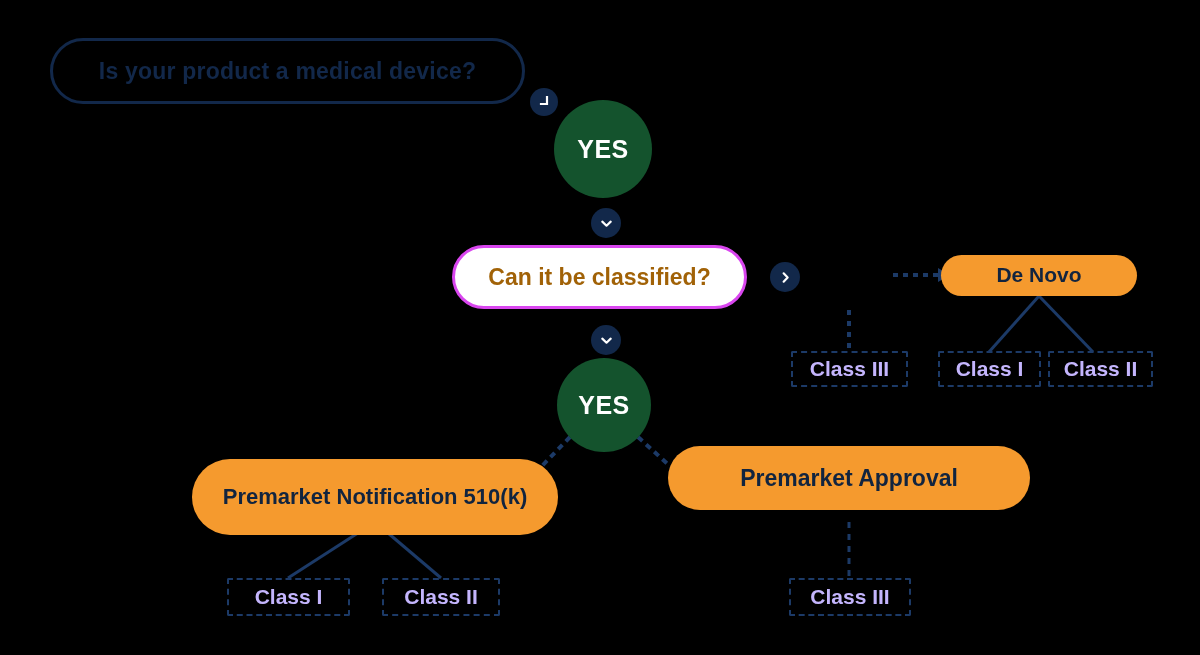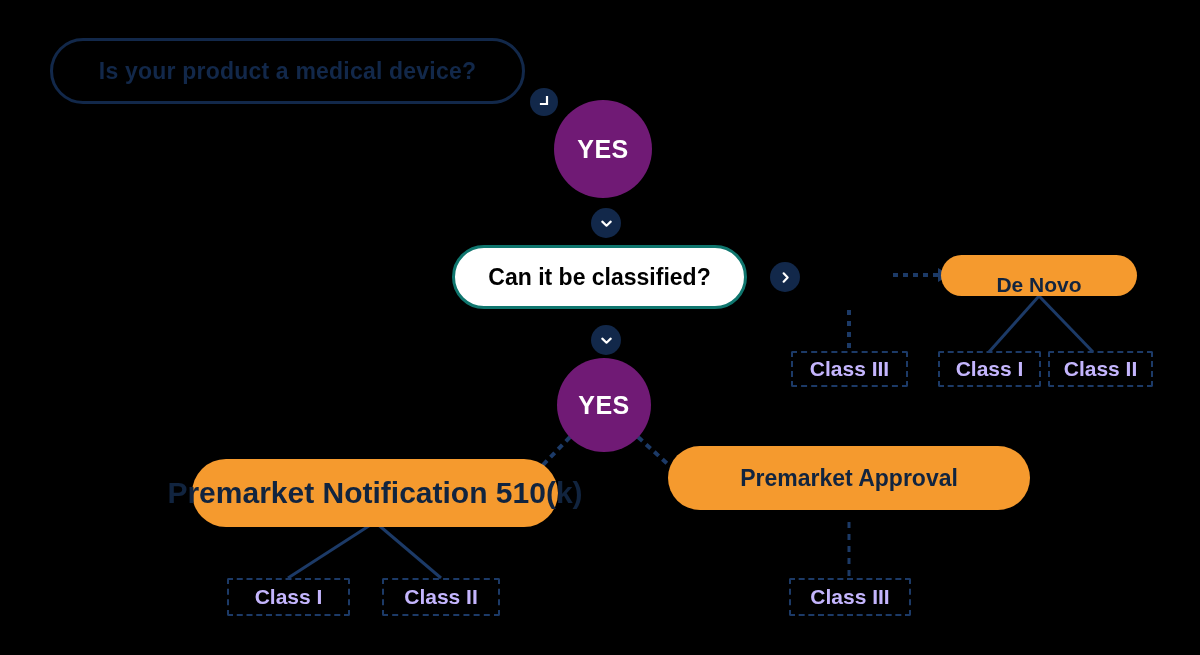--- a/index.html
+++ b/index.html
@@ -44,39 +44,39 @@
     border: 3px solid #12284a;
     border-radius: 999px;
     background: transparent;
     color: #12284a;
     font-weight: 700;
     letter-spacing: .2px;
   }
 
   
   .pill-white {
-    border: 3px solid #0f766e;
+    border: 3px solid #d946ef;
     border-radius: 999px;
     background: #ffffff;
-    color: #000000;
+    color: #a16207;
     font-weight: 700;
   }
 
   
   .pill-orange {
     border-radius: 999px;
     background: #f59a2e;
     color: #11243f;
     font-weight: 700;
   }
 
   
   .circle-navy {
     border-radius: 50%;
-    background: #701a75;
+    background: #14532d;
     color: #ffffff;
     font-weight: 700;
     letter-spacing: .5px;
   }
   .circle-navy.accent { color: #f59a2e; }
 
   
   .chip-dashed {
     border: 2px dashed #1c3a67;
     background: transparent;
@@ -152,21 +152,21 @@
     <span>Can it be classified?</span>
   </div>
 
   <div class="icon-badge" style="left:770px; top:262px; width:30px; height:30px;">
     <svg width="15" height="15" viewBox="0 0 16 16" aria-hidden="true">
       <path d="M6 3.5 L10.3 8 L6 12.5" fill="none" stroke="#ffffff" stroke-width="2.3" stroke-linecap="round" stroke-linejoin="round"></path>
     </svg>
   </div>
 
 
-  <div class="node pill-orange" style="left:941px; top:255px; width:196px; height:41px; font-size:21px;align-items:flex-end;">
+  <div class="node pill-orange" style="left:941px; top:255px; width:196px; height:41px; font-size:21px;">
     <span>De Novo</span>
   </div>
 
   <div class="node chip-dashed" style="left:791px; top:351px; width:117px; height:36px; font-size:21px;">
     <span>Class III</span>
   </div>
 
   <div class="node chip-dashed" style="left:938px; top:351px; width:103px; height:36px; font-size:21px;">
     <span>Class I</span>
   </div>
@@ -178,21 +178,21 @@
   <div class="icon-badge" style="left:591px; top:325px; width:30px; height:30px;">
     <svg width="15" height="15" viewBox="0 0 16 16" aria-hidden="true">
       <path d="M3.5 6 L8 10.3 L12.5 6" fill="none" stroke="#ffffff" stroke-width="2.3" stroke-linecap="round" stroke-linejoin="round"></path>
     </svg>
   </div>
 
   <div class="node circle-navy" style="left:557px; top:358px; width:94px; height:94px; font-size:25px;">
     <span>YES</span>
   </div>
 
-  <div class="node pill-orange" style="left:192px; top:459px; width:366px; height:68px; font-size:30px;">
+  <div class="node pill-orange" style="left:192px; top:459px; width:366px; height:76px; font-size:22px;">
     <span>Premarket Notification 510(k)</span>
   </div>
 
   <div class="node pill-orange" style="left:668px; top:446px; width:362px; height:64px; font-size:23px;">
     <span>Premarket Approval</span>
   </div>
 
   <div class="node chip-dashed" style="left:227px; top:578px; width:123px; height:38px; font-size:21px;">
     <span>Class I</span>
   </div>

